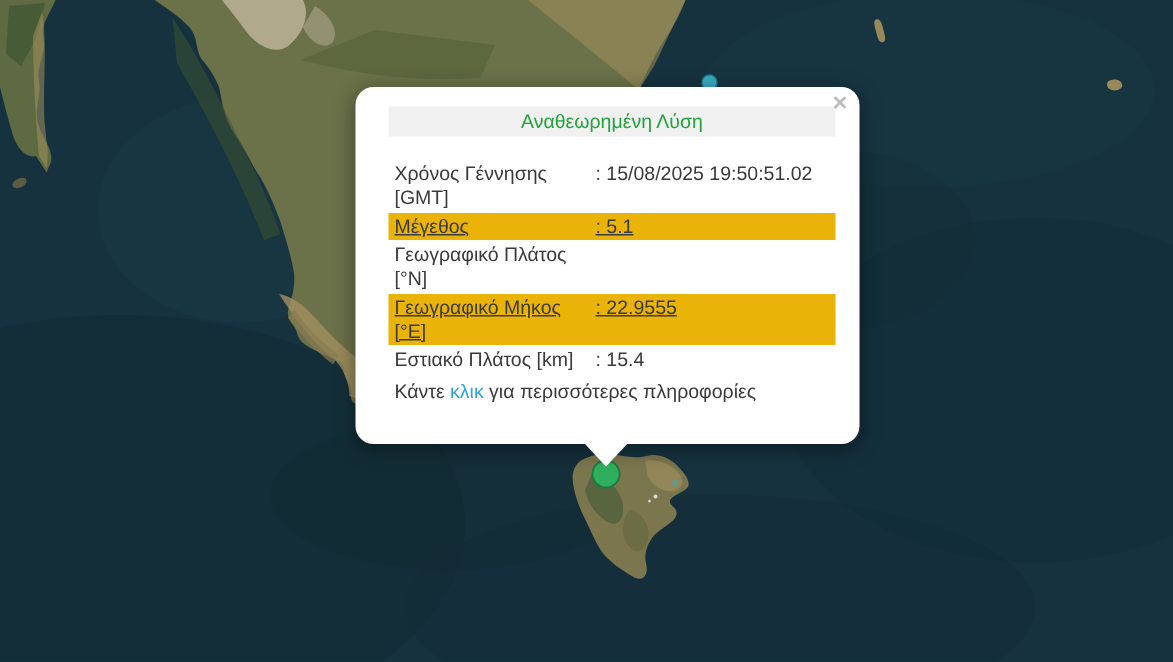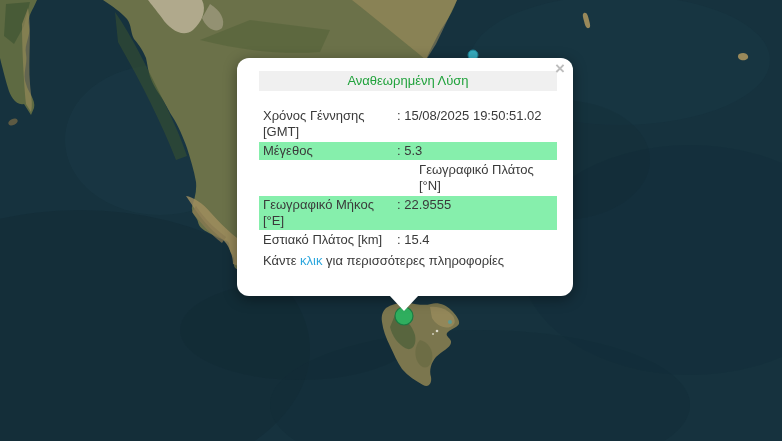--- a/index.html
+++ b/index.html
@@ -16,22 +16,22 @@
     position:absolute;left:237px;top:58px;width:336px;height:238px;
     background:#ffffff;border-radius:12px;
     box-shadow:0 3px 14px rgba(0,0,0,.4);
     padding:13px 16px 0 22px;box-sizing:border-box;
     font-size:13px;color:#3a3a3a;
   }
   .popup .title{
     background:#f0f0f0;color:#21a23c;text-align:center;
     line-height:16px;padding:2px 4px;margin-bottom:16px;
   }
-  .prow{display:flex;line-height:16px;padding:1px 4px;margin-bottom:1px;justify-content:flex-end;}
-  .prow.alt{background:#86efac;}
+  .prow{display:flex;line-height:16px;padding:1px 4px;margin-bottom:1px;}
+  .prow.alt{background:#eab308;text-decoration:underline;}
   .plabel{flex:0 0 134px;}
   .pvalue{flex:1;}
   .pfooter{line-height:16px;padding:3px 4px;}
   .pfooter .link{color:#2ba6dd;text-decoration:none;cursor:pointer;}
   .close{
     position:absolute;top:2px;right:8px;
     color:#bdbdbd;font-size:17px;font-weight:bold;line-height:1;
     cursor:pointer;user-select:none;
   }
   .tail{
@@ -115,21 +115,21 @@
     <div class="tail"></div>
     <span class="close">×</span>
     <div class="title">Αναθεωρημένη Λύση</div>
     <div class="rows">
         <div class="prow">
           <div class="plabel">Χρόνος Γέννησης [GMT]</div>
           <div class="pvalue">: 15/08/2025 19:50:51.02</div>
         </div>
         <div class="prow alt">
           <div class="plabel">Μέγεθος</div>
-          <div class="pvalue">: 5.3</div>
+          <div class="pvalue">: 5.1</div>
         </div>
         <div class="prow">
           <div class="plabel">Γεωγραφικό Πλάτος [°N]</div>
         </div>
         <div class="prow alt">
           <div class="plabel">Γεωγραφικό Μήκος [°E]</div>
           <div class="pvalue">: 22.9555</div>
         </div>
         <div class="prow">
           <div class="plabel">Εστιακό Πλάτος [km]</div>

